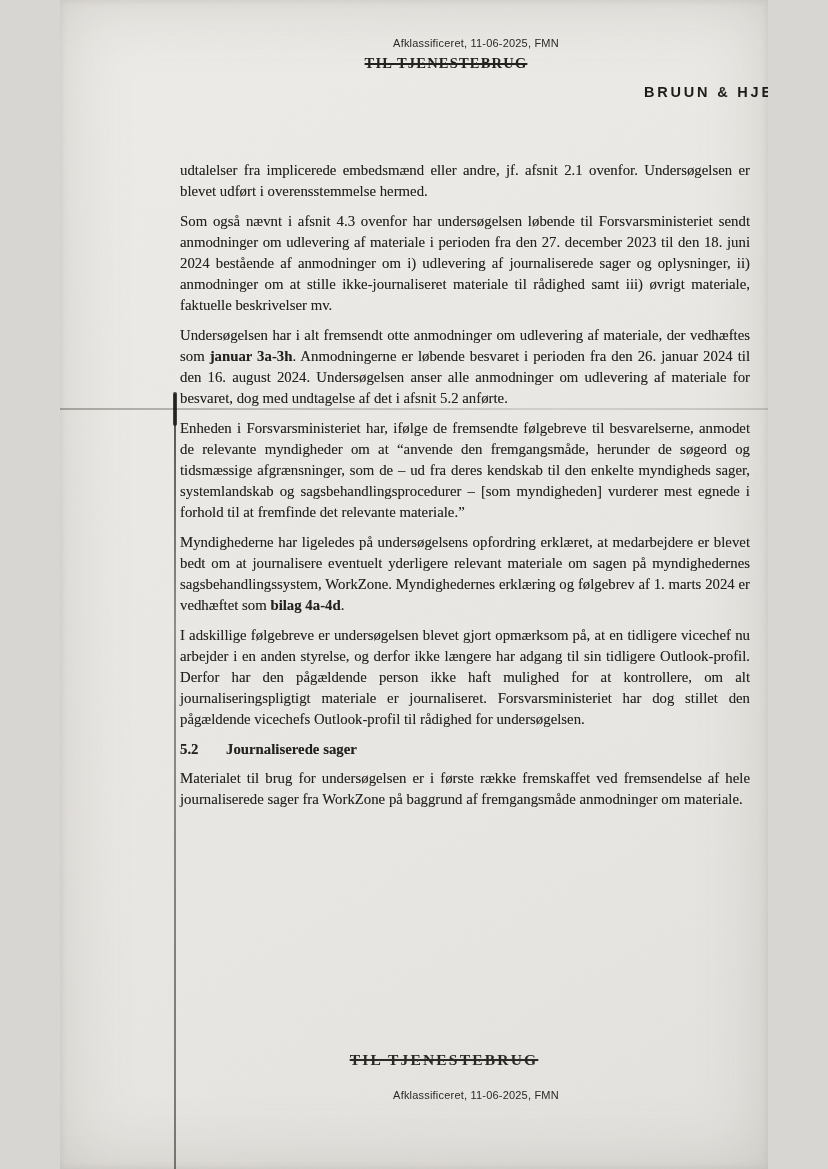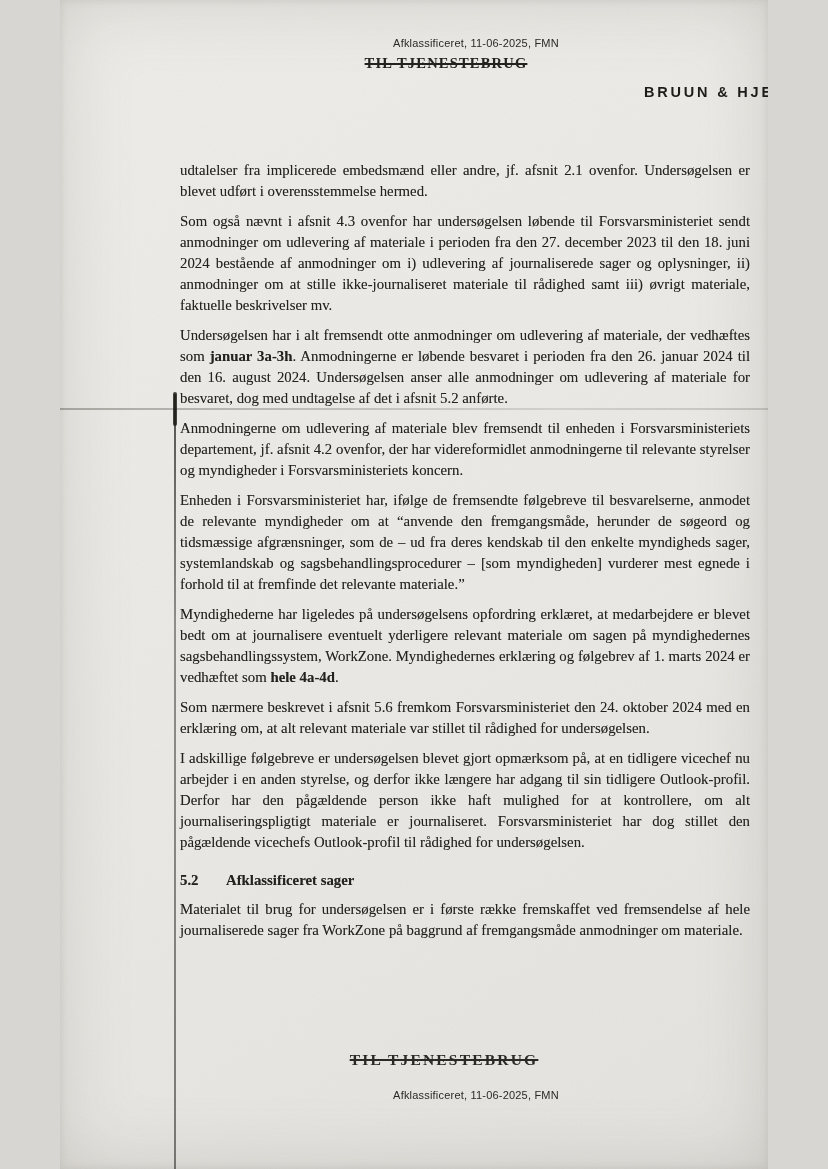--- a/index.html
+++ b/index.html
@@ -74,21 +74,21 @@
     color: #232220;
     text-shadow: 0 0 0.4px rgba(30,28,24,0.35);
   }
   .para { margin: 0 0 9px 0; }
   .para strong { font-weight: 700; }
   .section-heading {
     margin: 3px 0 8px 0;
     font-size: inherit;
     font-weight: 700;
   }
-  .section-number { display: inline-block; width: 46px; margin-top: 8px; }
+  .section-number { display: inline-block; width: 46px; }
   
   .classification-bottom {
     position: absolute;
     top: 1051px;
     left: 384px;
     transform: translateX(-50%);
     font-size: 15.5px;
     font-weight: 700;
     letter-spacing: 2.2px;
     text-decoration: line-through;
@@ -167,26 +167,24 @@
   <div class="scan-blob"></div>
 
   <div class="declass-top">Afklassificeret, 11-06-2025, FMN</div>
   <div class="classification-top">TIL TJENESTEBRUG</div>
   <div class="logo">BRUUN &amp; HJEJLE</div>
 
   <div class="doc-body">
       <p class="para"><span>udtalelser fra implicerede embedsmænd eller andre, jf. afsnit 2.1 ovenfor. Undersøgelsen er blevet udført i overensstemmelse hermed.</span></p>
       <p class="para"><span>Som også nævnt i afsnit 4.3 ovenfor har undersøgelsen løbende til Forsvarsministeriet sendt anmodninger om udlevering af materiale i perioden fra den 27. december 2023 til den 18. juni 2024 bestående af anmodninger om i) udlevering af journaliserede sager og oplysninger, ii) anmodninger om at stille ikke-journaliseret materiale til rådighed samt iii) øvrigt materiale, faktuelle beskrivelser mv.</span></p>
       <p class="para"><span>Undersøgelsen har i alt fremsendt otte anmodninger om udlevering af materiale, der vedhæftes som </span><strong>januar 3a-3h</strong><span>. Anmodningerne er løbende besvaret i perioden fra den 26. januar 2024 til den 16. august 2024. Undersøgelsen anser alle anmodninger om udlevering af materiale for besvaret, dog med undtagelse af det i afsnit 5.2 anførte.</span></p>
-      <p class="para"><span>Anmodningerne om udlevering af materiale blev fremsendt til enheden i Forsvarsministeriets departement, jf. afsnit 4.2 ovenfor, der har videreformidlet anmodningerne til relevante styrelser og myndigheder i Forsvarsministeriets koncern.</span></p>
       <p class="para"><span>Enheden i Forsvarsministeriet har, ifølge de fremsendte følgebreve til besvarelserne, anmodet de relevante myndigheder om at “anvende den fremgangsmåde, herunder de søgeord og tidsmæssige afgrænsninger, som de – ud fra deres kendskab til den enkelte myndigheds sager, systemlandskab og sagsbehandlingsprocedurer – [som myndigheden] vurderer mest egnede i forhold til at fremfinde det relevante materiale.”</span></p>
-      <p class="para"><span>Myndighederne har ligeledes på undersøgelsens opfordring erklæret, at medarbejdere er blevet bedt om at journalisere eventuelt yderligere relevant materiale om sagen på myndighedernes sagsbehandlingssystem, WorkZone. Myndighedernes erklæring og følgebrev af 1. marts 2024 er vedhæftet som </span><strong>hele 4a-4d</strong><span>.</span></p>
-      <p class="para"><span>Som nærmere beskrevet i afsnit 5.6 fremkom Forsvarsministeriet den 24. oktober 2024 med en erklæring om, at alt relevant materiale var stillet til rådighed for undersøgelsen.</span></p>
+      <p class="para"><span>Myndighederne har ligeledes på undersøgelsens opfordring erklæret, at medarbejdere er blevet bedt om at journalisere eventuelt yderligere relevant materiale om sagen på myndighedernes sagsbehandlingssystem, WorkZone. Myndighedernes erklæring og følgebrev af 1. marts 2024 er vedhæftet som </span><strong>bilag 4a-4d</strong><span>.</span></p>
       <p class="para"><span>I adskillige følgebreve er undersøgelsen blevet gjort opmærksom på, at en tidligere vicechef nu arbejder i en anden styrelse, og derfor ikke længere har adgang til sin tidligere Outlook-profil. Derfor har den pågældende person ikke haft mulighed for at kontrollere, om alt journaliseringspligtigt materiale er journaliseret. Forsvarsministeriet har dog stillet den pågældende vicechefs Outlook-profil til rådighed for undersøgelsen.</span></p>
-      <h2 class="section-heading"><span class="section-number">5.2</span><span class="section-title">Afklassificeret sager</span></h2>
+      <h2 class="section-heading"><span class="section-number">5.2</span><span class="section-title">Journaliserede sager</span></h2>
       <p class="para"><span>Materialet til brug for undersøgelsen er i første række fremskaffet ved fremsendelse af hele journaliserede sager fra WorkZone på baggrund af fremgangsmåde anmodninger om materiale.</span></p>
     </div>
 
   <div class="classification-bottom">TIL TJENESTEBRUG</div>
   <div class="declass-bottom">Afklassificeret, 11-06-2025, FMN</div>
   <div class="page-number">56</div>
 
 </div>
 
 </body></html>

